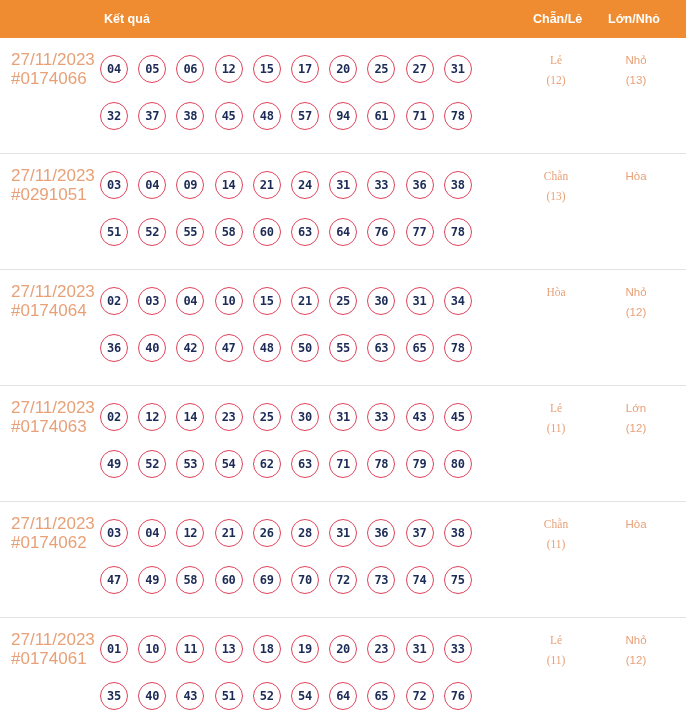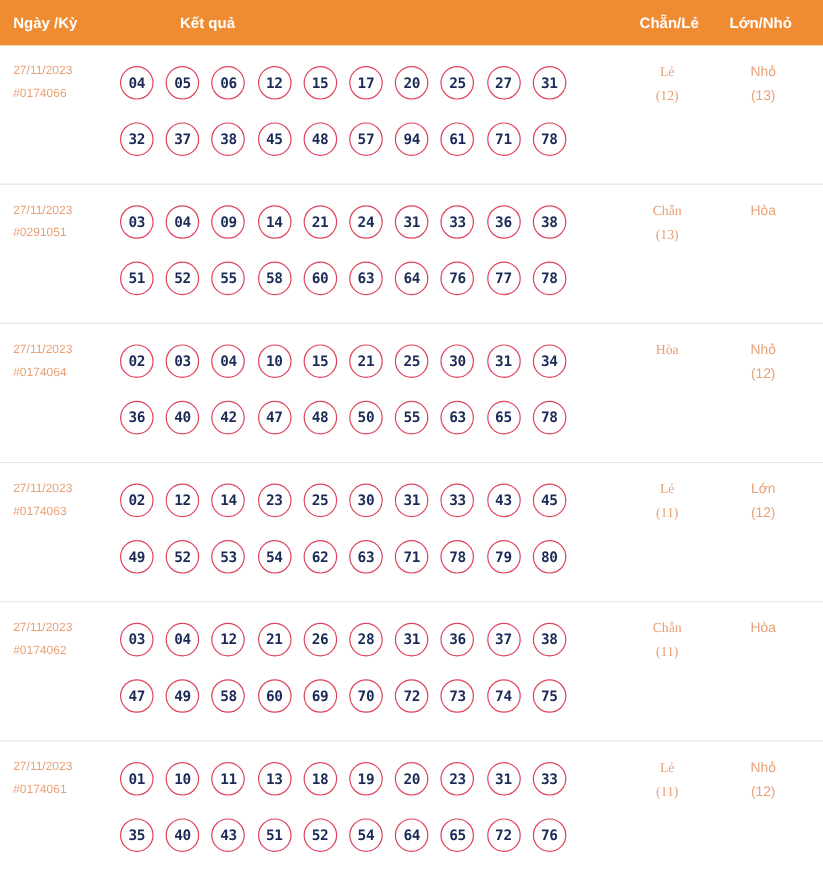--- a/index.html
+++ b/index.html
@@ -30,42 +30,42 @@
     position: absolute;
     top: 0;
     height: 38px;
     line-height: 38px;
     color: #ffffff;
     font-size: 12.5px;
     font-weight: bold;
     white-space: nowrap;
   }
   .hcell-date   { left: 11px; }
-  .hcell-result { left: 104px; margin-left: 46px; }
+  .hcell-result { left: 104px; }
   .hcell-oddeven{ left: 533px; }
   .hcell-bigsml { left: 608px; }
 
   
   .result-row {
     position: relative;
     height: 115px;
     border-bottom: 1px solid #e3e3e3;
     background: #ffffff;
   }
   .result-row:last-child {
     border-bottom: none;
   }
 
   .row-date {
     position: absolute;
     left: 11px;
     top: 12px;
     width: 84px;
     color: #e8a077;
-    font-size: 10px;
+    font-size: 17px;
     line-height: 19px;
     white-space: nowrap;
   }
   .row-date .date-line,
   .row-date .period-line {
     display: block;
   }
 
   .numbers-area {
     position: absolute;
@@ -112,21 +112,20 @@
     display: block;
   }
   .row-stat .stat-count:empty { display: none; }
 </style>
 </head>
 <body>
 
 <div class="results-table">
 
   <div class="table-header">
-    <div class="hcell hcell-date">Ngày /Kỳ</div>
     <div class="hcell hcell-result">Kết quả</div>
     <div class="hcell hcell-oddeven">Chẵn/Lẻ</div>
     <div class="hcell hcell-bigsml">Lớn/Nhỏ</div>
   </div>
 
   <div id="rows-container">
       <div class="result-row">
         <div class="row-date">
           <span class="date-line">27/11/2023</span>
           <span class="period-line">#0174066</span>

